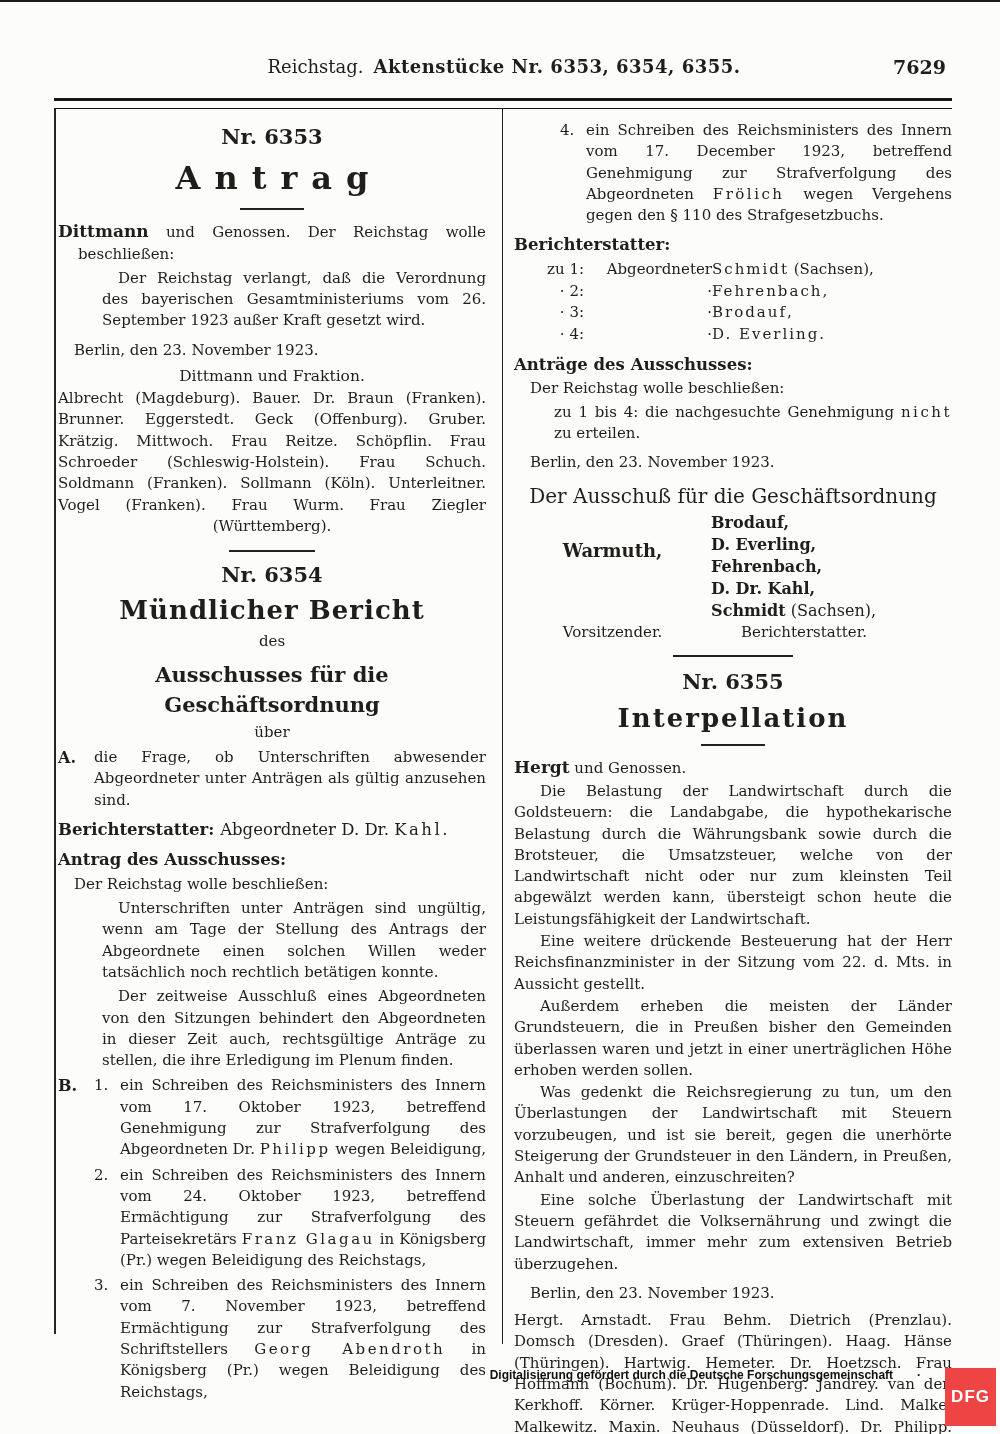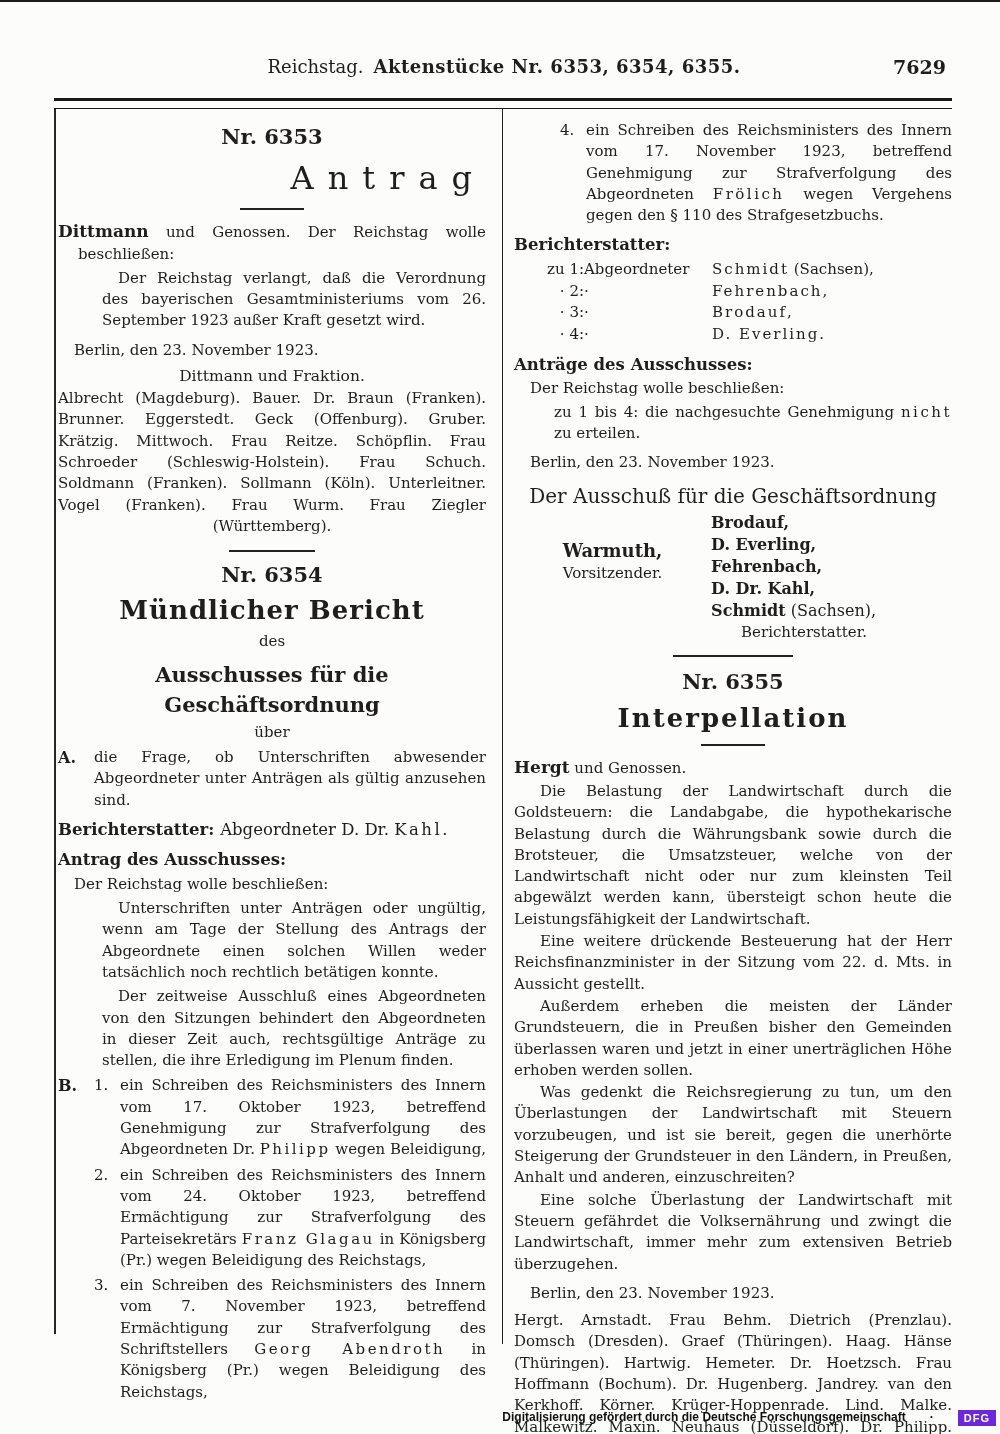--- a/index.html
+++ b/index.html
@@ -24,21 +24,21 @@
 
   
   .columns{position:absolute;top:118px;left:58px;width:894px;display:flex;}
   .col{box-sizing:border-box;}
   .col-left{width:442px;padding-right:14px;}
   .col-right{width:452px;padding-left:14px;}
 
   p{margin:0;}
   .just{text-align:justify;}
   .doc-number{text-align:center;font-weight:bold;font-size:21px;margin:4px 0 0;}
-  .title-antrag{text-align:right;font-weight:normal;font-size:32px;letter-spacing:14px;text-indent:14px;margin:4px 0 0;}
+  .title-antrag{text-align:center;font-weight:bold;font-size:32px;letter-spacing:14px;text-indent:14px;margin:4px 0 0;}
   .title-bericht{text-align:center;font-weight:bold;font-size:26px;letter-spacing:1px;margin:2px 0 0;}
   .title-committee{text-align:center;font-weight:bold;font-size:21px;margin:8px 0 2px;}
   .title-interp{text-align:center;font-weight:bold;font-size:26px;letter-spacing:2px;margin:3px 0 0;}
   .mid-word{text-align:center;font-size:15px;margin:2px 0;}
   .sep-rule{border:0;border-top:2px solid #222;width:64px;margin:7px auto 9px;}
   .sep-rule.wide{width:120px;margin:12px auto 10px;}
   .sep-rule.section{width:86px;margin:13px auto 8px;}
 
   .body-txt{font-size:15px;line-height:1.42;}
   .opening{padding-left:20px;text-indent:-20px;margin:6px 0 2px;}
@@ -51,42 +51,42 @@
   .item-row{display:flex;margin-top:4px;}
   .item-label{flex:none;width:36px;font-weight:bold;font-size:16px;}
   .item-num{flex:none;width:26px;}
   .item-body{flex:1;}
   .indent4{flex:none;width:46px;}
   .sperr{letter-spacing:2.5px;}
 
   .run-head{font-weight:bold;font-size:16.5px;margin:7px 0 2px;}
   .rap-row{display:flex;margin-left:14px;line-height:1.45;}
   .rap-item{flex:none;width:56px;text-align:right;white-space:pre;}
-  .rap-role{flex:none;width:128px;text-align:left;}
+  .rap-role{flex:none;width:128px;text-align:right;}
   .rap-name .sperr{letter-spacing:2px;}
   .motion-intro{margin-left:16px;margin-top:2px;}
   .motion-block{margin:2px 0 2px 40px;}
 
   .sig-row{display:flex;margin-top:2px;}
-  .sig-left{flex:none;width:45%;display:flex;flex-direction:column;align-items:center;justify-content:flex-start;padding-top:26px;}
+  .sig-left{flex:none;width:45%;display:flex;flex-direction:column;align-items:center;justify-content:space-between;padding-top:26px;}
   .chair-name{font-weight:bold;font-size:18px;}
   .chair-role{font-size:15px;}
   .sig-right{flex:1;font-size:16px;line-height:1.38;}
   .member{font-weight:bold;}
   .member-rest{font-weight:normal;}
   .members-role{padding-left:30px;font-weight:normal;font-size:15px;}
 
   .para{text-indent:26px;margin-top:1px;}
 
   
   .dfg-footer{position:absolute;right:4px;bottom:8px;display:flex;align-items:flex-start;gap:24px;
     font-family:"Liberation Sans", sans-serif;font-size:12px;font-weight:bold;color:#101010;}
-  .dfg-logo{display:inline-block;background:#6d28d9;color:#ffffff;
-    font-family:"Liberation Sans", sans-serif;font-size:11px;font-weight:bold;
-    padding:2px 6px;letter-spacing:1px;}
+  .dfg-logo{display:inline-block;background:#ef4444;color:#ffffff;
+    font-family:"Liberation Sans", sans-serif;font-size:17px;font-weight:bold;
+    padding:19px 6px;letter-spacing:1px;}
 </style>
 </head>
 <body>
 
 <div class="page">
 
   <div class="edge-top"></div>
   <div class="edge-left"></div>
   <div class="col-divider"></div>
 
@@ -128,21 +128,21 @@
         <p class="item-body just">die Frage, ob Unterschriften abwesender Abgeordneter unter Anträgen als gültig anzusehen sind.</p>
       </div>
 
       <p class="run-head">
         <span>Berichterstatter:</span>
         <span style="font-weight:normal;">Abgeordneter D. Dr. </span><span style="font-weight:normal;" class="sperr">Kahl</span><span style="font-weight:normal;">.</span>
       </p>
 
       <p class="run-head">Antrag des Ausschusses:</p>
       <p class="motion-intro">Der Reichstag wolle beschließen:</p>
-      <p class="petit just">Unterschriften unter Anträgen oder ungültig, wenn am Tage der Stellung des Antrags der Abgeordnete einen solchen Willen weder tatsächlich noch rechtlich betätigen konnte.</p>
+      <p class="petit just">Unterschriften unter Anträgen sind ungültig, wenn am Tage der Stellung des Antrags der Abgeordnete einen solchen Willen weder tatsächlich noch rechtlich betätigen konnte.</p>
       <p class="petit just">Der zeitweise Ausschluß eines Abgeordneten von den Sitzungen behindert den Abgeordneten in dieser Zeit auch, rechtsgültige Anträge zu stellen, die ihre Erledigung im Plenum finden.</p>
 
       <div class="item-row">
         <span class="item-label">B.</span>
         <span class="item-num">1.</span>
         <p class="item-body just"><span>ein Schreiben des Reichsministers des Innern vom 17. Oktober 1923, betreffend Genehmigung zur Strafverfolgung des Abgeordneten Dr. </span><span class="sperr">Philipp</span><span> wegen Beleidigung,</span></p>
       </div>
       <div class="item-row">
         <span class="item-label"></span>
         <span class="item-num">2.</span>
@@ -154,21 +154,21 @@
         <p class="item-body just"><span>ein Schreiben des Reichsministers des Innern vom 7. November 1923, betreffend Ermächtigung zur Strafverfolgung des Schriftstellers </span><span class="sperr">Georg Abendroth</span><span> in Königsberg (Pr.) wegen Beleidigung des Reichstags,</span></p>
       </div>
 
     </section>
 
     <section class="col col-right body-txt">
 
       <div class="item-row" style="margin-top:2px;">
         <span class="indent4"></span>
         <span class="item-num">4.</span>
-        <p class="item-body just"><span>ein Schreiben des Reichsministers des Innern vom 17. November 1923, betreffend Genehmigung zur Strafverfolgung des Abgeordneten </span><span class="sperr">Frölich</span><span> wegen Vergehens gegen den § 110 des Strafgesetzbuchs.</span></p>
+        <p class="item-body just"><span>ein Schreiben des Reichsministers des Innern vom 17. December 1923, betreffend Genehmigung zur Strafverfolgung des Abgeordneten </span><span class="sperr">Frölich</span><span> wegen Vergehens gegen den § 110 des Strafgesetzbuchs.</span></p>
       </div>
 
       <p class="run-head">Berichterstatter:</p>
       <div class="rap-row">
         <span class="rap-item">zu 1:</span>
         <span class="rap-role">Abgeordneter</span>
         <span class="rap-name"><span class="sperr">Schmidt</span><span> (Sachsen),</span></span>
       </div>
       <div class="rap-row">
         <span class="rap-item">· 2:</span>

